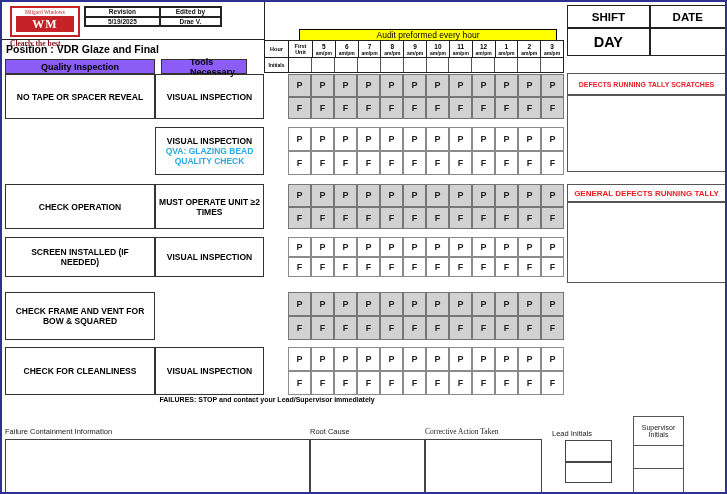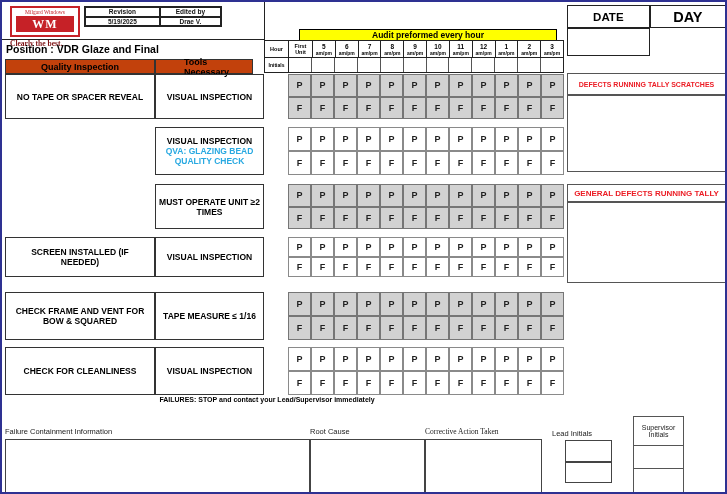--- a/index.html
+++ b/index.html
@@ -21,21 +21,21 @@
   .logo-name{font-size:5.5px;color:var(--logo-red);margin-top:1px;font-family:"Liberation Serif",serif;}
   .logo-mark{margin:1px auto 0;width:58px;height:16px;background:var(--logo-red);color:#fff;font-weight:bold;font-size:12px;line-height:16px;letter-spacing:1px;font-family:"Liberation Serif",serif;}
   .logo-tagline{left:8px;top:37px;width:80px;font-size:7.5px;font-weight:bold;color:#7f1416;font-family:"Liberation Serif",serif;}
 
   
   .rev-table{left:82px;top:4px;width:138px;height:21px;display:grid;grid-template-columns:55% 45%;grid-template-rows:1fr 1fr;border:1px solid #222;}
   .rev-cell{border:0.5px solid #222;display:flex;align-items:center;justify-content:center;font-size:6.5px;font-weight:bold;color:#111;}
 
   
   .title{left:270px;top:6px;width:290px;text-align:center;font-size:14.5px;font-weight:bold;color:#000;}
-  .banner{left:297px;top:27px;width:258px;height:12px;background:var(--yellow);border:1px solid #000;text-align:center;font-size:8.5px;font-weight:bold;line-height:10px;color:#000;}
+  .banner{left:297px;top:27px;width:258px;height:12px;background:var(--yellow);border:1px solid #000;text-align:center;font-size:8.5px;font-weight:normal;line-height:10px;color:#000;}
 
   
   .shift-grid{left:565px;top:3px;width:159px;height:51px;display:grid;grid-template-columns:52% 48%;grid-template-rows:23px 28px;}
   .shift-cell{border:1px solid #222;display:flex;align-items:center;justify-content:center;font-weight:bold;color:#000;}
   .fs12{font-size:11.5px;} .fs15{font-size:14.5px;}
 
   
   .hline{background:#222;height:1px;}
   .position{left:4px;top:41px;width:256px;font-size:10.5px;font-weight:bold;color:#000;}
 
@@ -49,21 +49,21 @@
   .t-ampm{font-size:5px;font-weight:bold;line-height:6px;}
 
   
   .init-row{left:262px;top:56px;width:300px;height:15px;display:flex;border:1px solid #222;border-top:none;}
   .init-label{width:24px;border-right:1px solid #222;display:flex;align-items:center;justify-content:center;font-size:5px;font-weight:bold;}
   .init-wrap{flex:1;display:flex;}
   .init-cell{flex:1;border-right:1px solid #555;background:#fff;}
   .init-cell:last-child{border-right:none;}
 
   
-  .col-head{top:57px;height:15px;border:1.5px solid #333;display:flex;align-items:center;justify-content:center;font-size:9px;font-weight:bold;background:#c2410c;}
+  .col-head{top:57px;height:15px;border:1.5px solid #333;display:flex;align-items:center;justify-content:center;font-size:9px;font-weight:bold;background:#8b5cf6;}
 
   
   .qrow{position:absolute;left:3px;width:721px;}
   .insp-box{position:absolute;left:0;top:0;width:150px;height:100%;border:1.5px solid #333;display:flex;align-items:center;justify-content:center;text-align:center;font-size:8.5px;font-weight:bold;padding:0 5px;color:#000;}
   .tools-box{position:absolute;left:150px;top:0;width:109px;height:100%;border:1.5px solid #333;display:flex;flex-direction:column;align-items:center;justify-content:center;text-align:center;font-size:8.5px;font-weight:bold;padding:15px 3px;color:#000;}
   .tool-note{color:var(--blue);}
   .pf-grid{position:absolute;left:283px;top:0;width:276px;height:100%;display:grid;grid-template-columns:repeat(12,1fr);grid-template-rows:1fr 1fr;}
   .pf-cell{border:1px solid #8a8a8a;background:#fff;display:flex;align-items:center;justify-content:center;font-size:9px;font-weight:bold;color:var(--ink);}
   .pf-grid.shaded .pf-cell{background:var(--cell-gray);border-color:#767676;}
 
@@ -96,20 +96,21 @@
   <div class="abs rev-table">
     <div class="rev-cell">Revision</div>
     <div class="rev-cell">Edited by</div>
     <div class="rev-cell">5/19/2025</div>
     <div class="rev-cell">Drae V.</div>
   </div>
 
   <div class="abs banner">Audit preformed every hour</div>
 
   <div class="abs shift-grid">
+    <div class="shift-cell fs12">SHIFT</div>
     <div class="shift-cell fs12">DATE</div>
     <div class="shift-cell fs15">DAY</div>
     <div class="shift-cell fs15"></div>
   </div>
 
   <div class="abs hline" style="left:0;top:37px;width:262px;"></div>
   <div class="abs position">Position : VDR Glaze and Final</div>
   <div class="abs" style="left:262px;top:0;width:1px;height:38px;background:#222;"></div>
 
   <div class="abs hour-row">
@@ -175,21 +176,21 @@
         <div class="init-cell"></div>
         <div class="init-cell"></div>
         <div class="init-cell"></div>
         <div class="init-cell"></div>
         <div class="init-cell"></div>
         <div class="init-cell"></div>
       </div>
   </div>
 
   <div class="abs col-head" style="left:3px;width:150px;">Quality Inspection</div>
-  <div class="abs col-head" style="left:153px;width:98px;padding-left:28px;">Tools Necessary</div>
+  <div class="abs col-head" style="left:159px;width:86px;padding-left:28px;">Tools Necessary</div>
 
   <div class="qrow" style="top:72px;height:45px;">
     <div class="insp-box">
         <span>NO TAPE OR SPACER REVEAL</span>
       </div>
     <div class="tools-box">
         <div>VISUAL INSPECTION</div>
         <div class="tool-note"></div>
       </div>
     <div class="pf-grid shaded">
@@ -245,20 +246,23 @@
         <div class="pf-cell">F</div>
         <div class="pf-cell">F</div>
         <div class="pf-cell">F</div>
         <div class="pf-cell">F</div>
         <div class="pf-cell">F</div>
         <div class="pf-cell">F</div>
         <div class="pf-cell">F</div>
       </div>
   </div>
   <div class="qrow" style="top:182px;height:45px;">
+    <div class="insp-box">
+        <span>CHECK OPERATION</span>
+      </div>
     <div class="tools-box">
         <div>MUST OPERATE UNIT ≥2 TIMES</div>
         <div class="tool-note"></div>
       </div>
     <div class="pf-grid shaded">
         <div class="pf-cell">P</div>
         <div class="pf-cell">P</div>
         <div class="pf-cell">P</div>
         <div class="pf-cell">P</div>
         <div class="pf-cell">P</div>
@@ -314,24 +318,20 @@
         <div class="pf-cell">F</div>
         <div class="pf-cell">F</div>
         <div class="pf-cell">F</div>
         <div class="pf-cell">F</div>
         <div class="pf-cell">F</div>
       </div>
   </div>
   <div class="qrow" style="top:290px;height:48px;">
     <div class="insp-box">
         <span>CHECK FRAME AND VENT FOR BOW &amp; SQUARED</span>
-      </div>
-    <div class="tools-box">
-        <div>TAPE MEASURE ≤ 1/16</div>
-        <div class="tool-note"></div>
       </div>
     <div class="pf-grid shaded">
         <div class="pf-cell">P</div>
         <div class="pf-cell">P</div>
         <div class="pf-cell">P</div>
         <div class="pf-cell">P</div>
         <div class="pf-cell">P</div>
         <div class="pf-cell">P</div>
         <div class="pf-cell">P</div>
         <div class="pf-cell">P</div>

